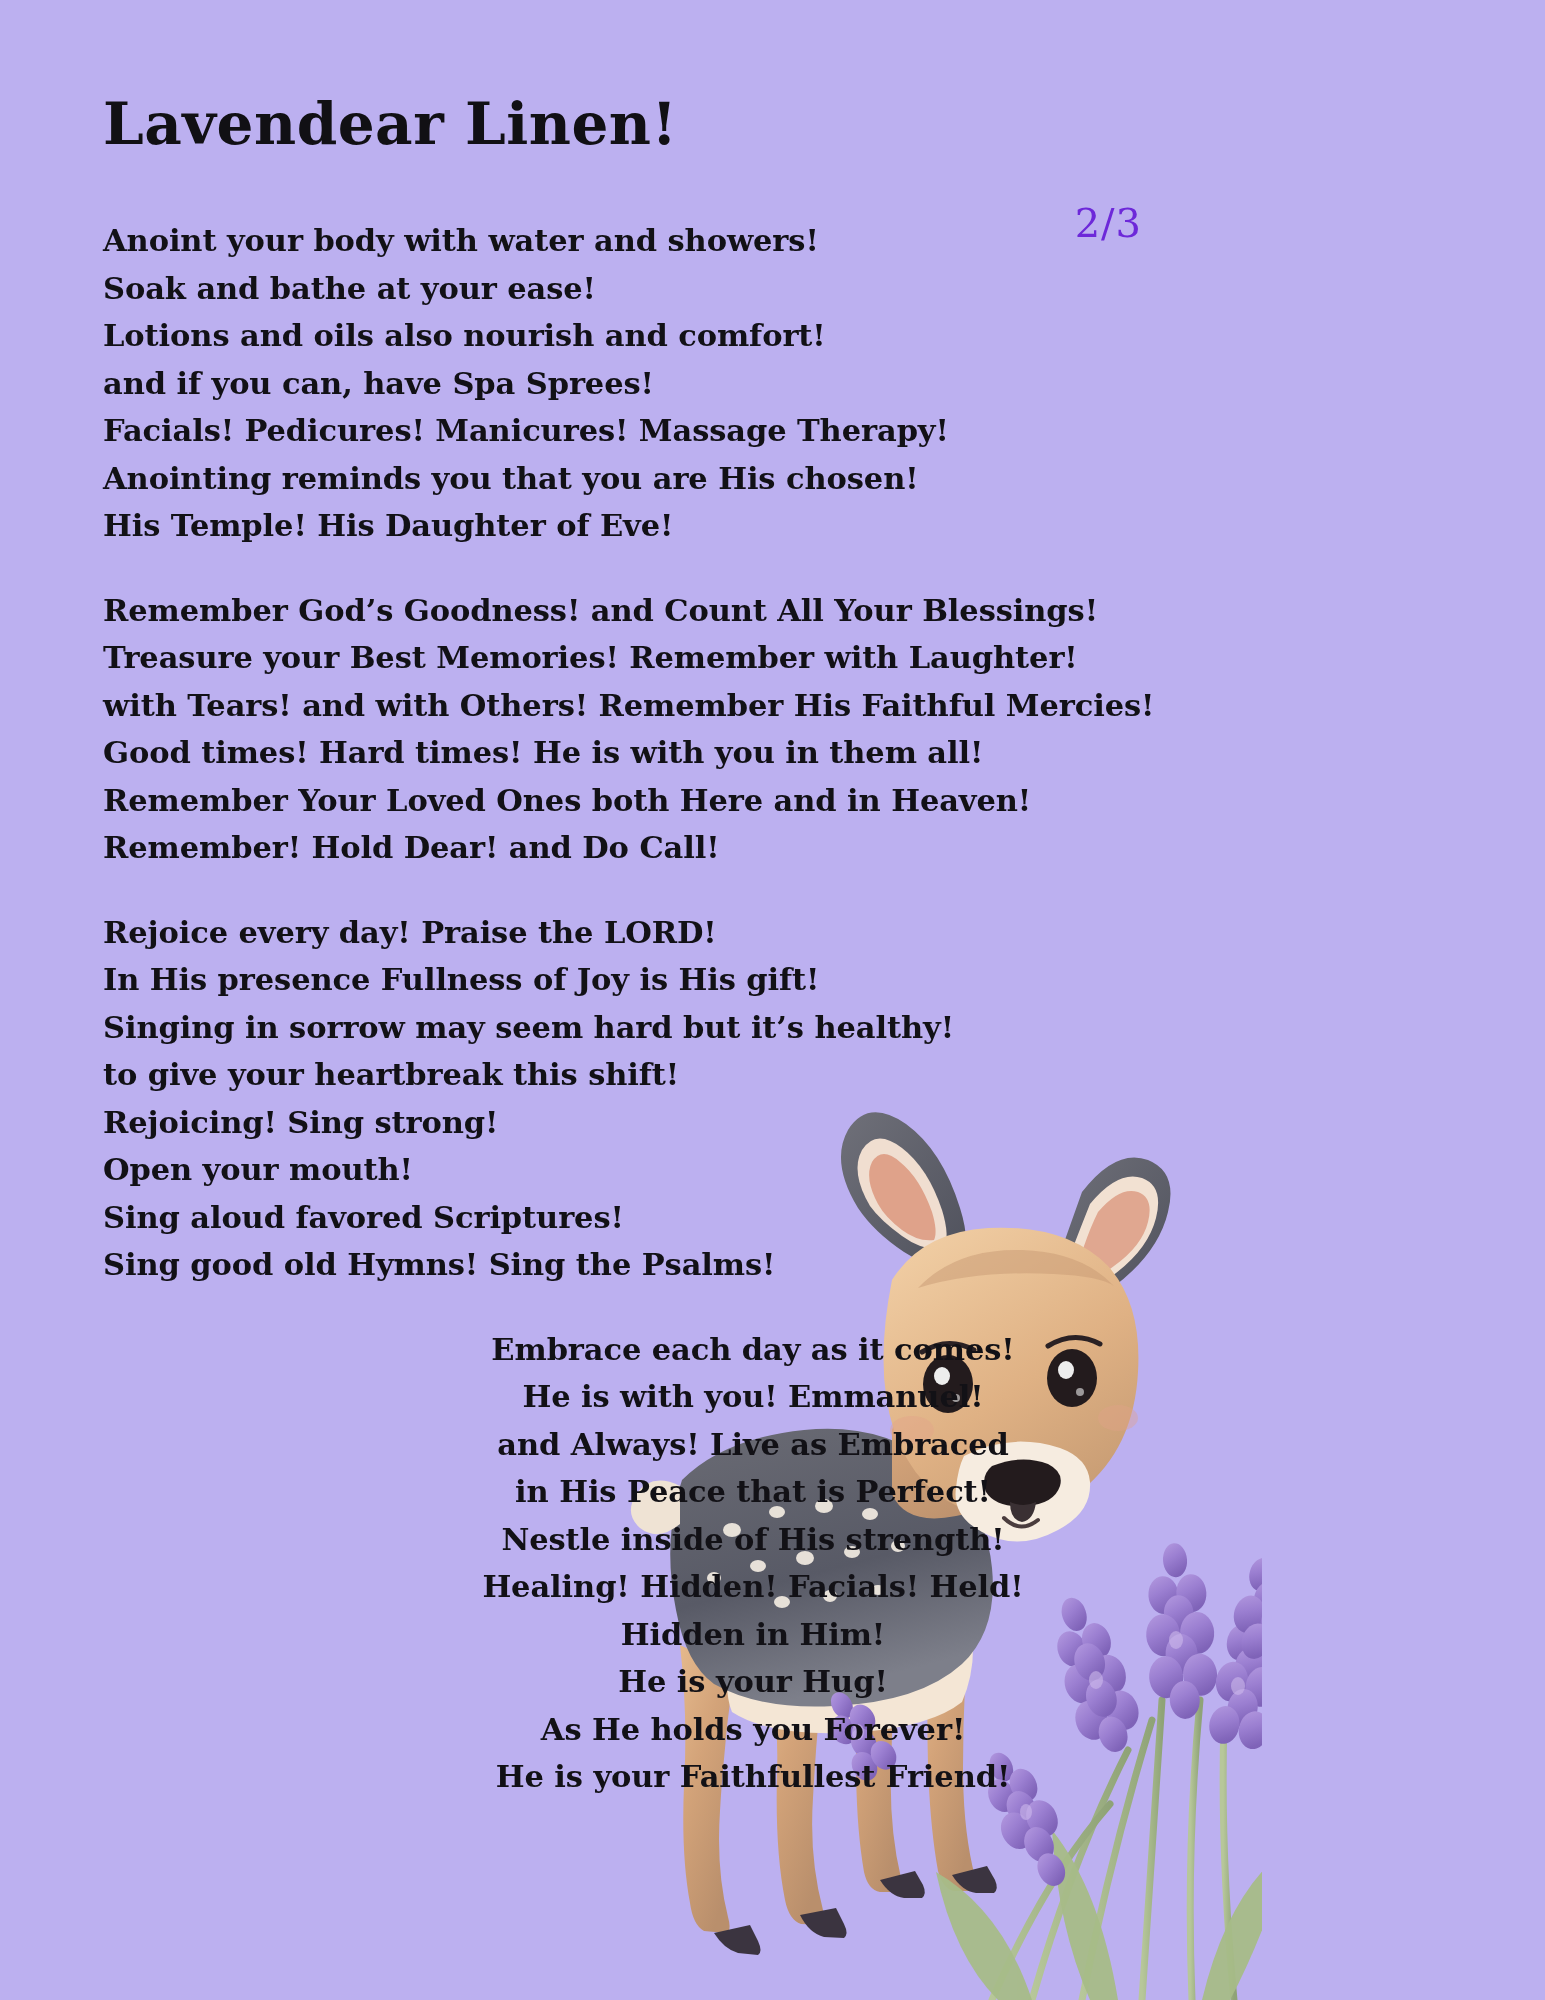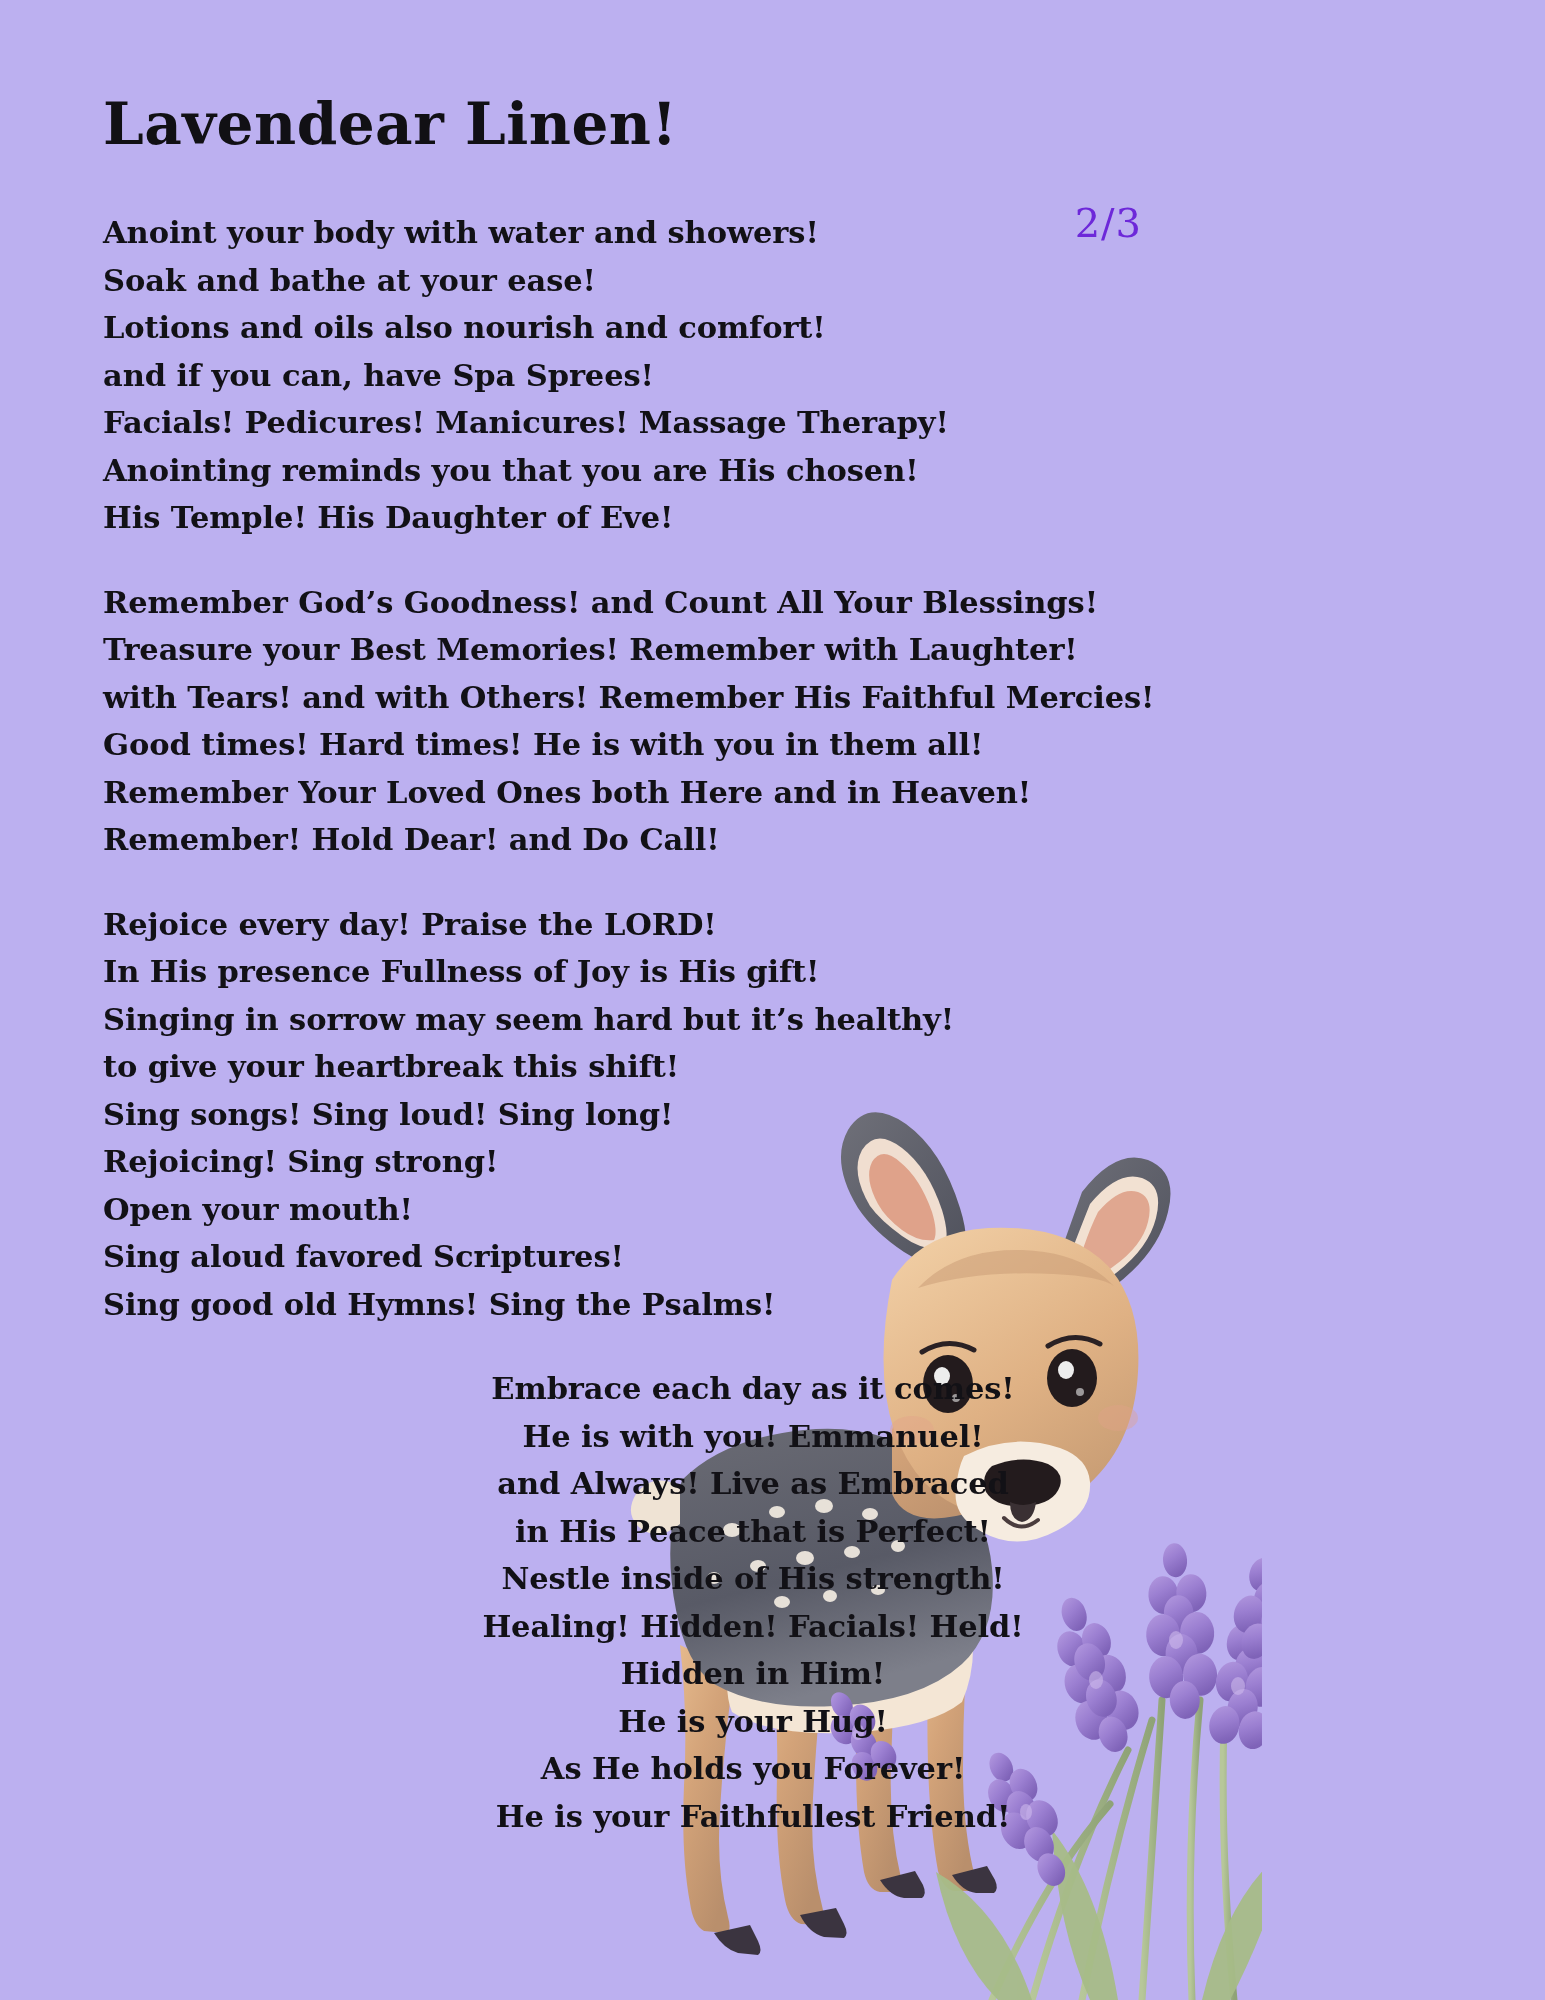--- a/index.html
+++ b/index.html
@@ -49,21 +49,21 @@
 
   .poem {
     position: absolute;
     left: 103px;
     top: 205px;
     width: 1300px;
     z-index: 3;
   }
 
   .stanza {
-    margin: 4px 0 37px 0;
+    margin: 12px 0 37px 0;
   }
   .stanza:last-child { margin-bottom: 0; text-align: center; }
 
   .line {
     font-family: "DejaVu Serif", serif;
     font-weight: bold;
     font-size: 30.5px;
     line-height: 47.5px;
     color: #121116;
     white-space: nowrap;
@@ -110,21 +110,20 @@
       <div class="line">Good times! Hard times! He is with you in them all!</div>
       <div class="line">Remember Your Loved Ones both Here and in Heaven!</div>
       <div class="line">Remember! Hold Dear! and Do Call!</div>
     </div>
 
     <div class="stanza">
       <div class="line">Rejoice every day! Praise the LORD!</div>
       <div class="line">In His presence Fullness of Joy is His gift!</div>
       <div class="line">Singing in sorrow may seem hard but it’s healthy!</div>
       <div class="line">to give your heartbreak this shift!</div>
-      <div class="line">Sing songs! Sing loud! Sing long!</div>
       <div class="line">Rejoicing! Sing strong!</div>
       <div class="line">Open your mouth!</div>
       <div class="line">Sing aloud favored Scriptures!</div>
       <div class="line">Sing good old Hymns! Sing the Psalms!</div>
     </div>
 
     <div class="stanza">
       <div class="line">Embrace each day as it comes!</div>
       <div class="line">He is with you! Emmanuel!</div>
       <div class="line">and Always! Live as Embraced</div>

